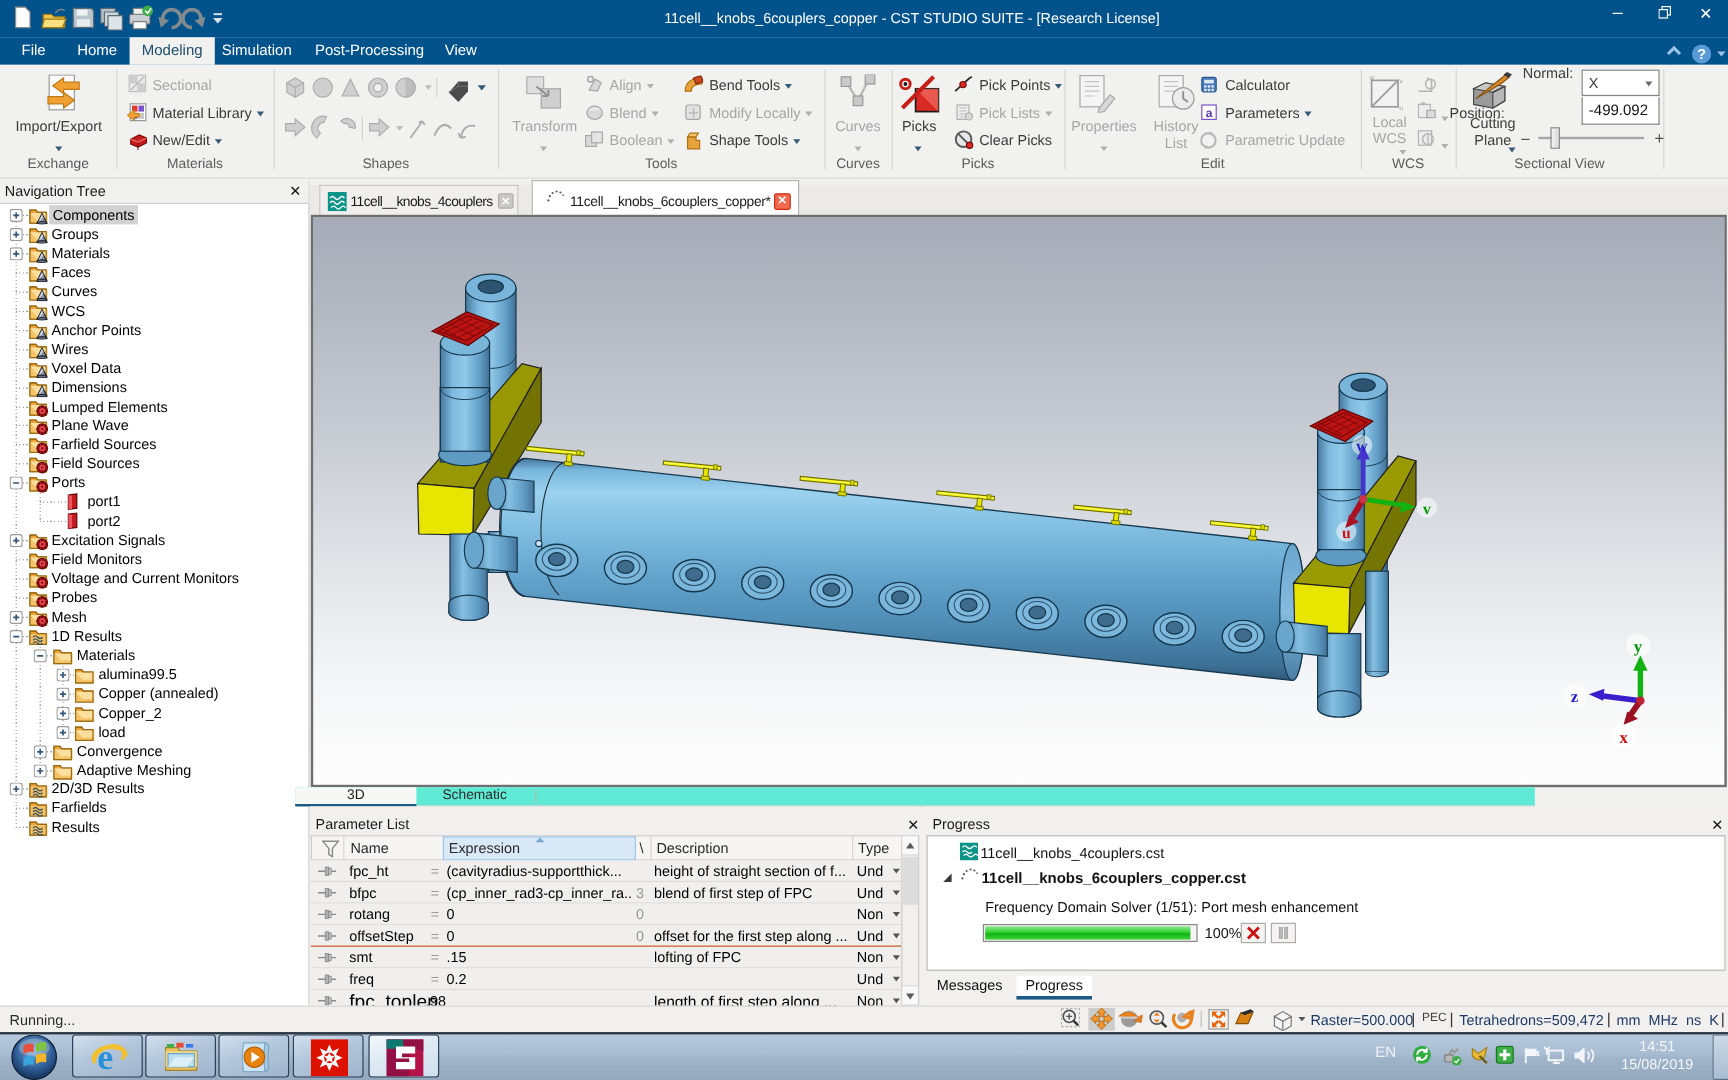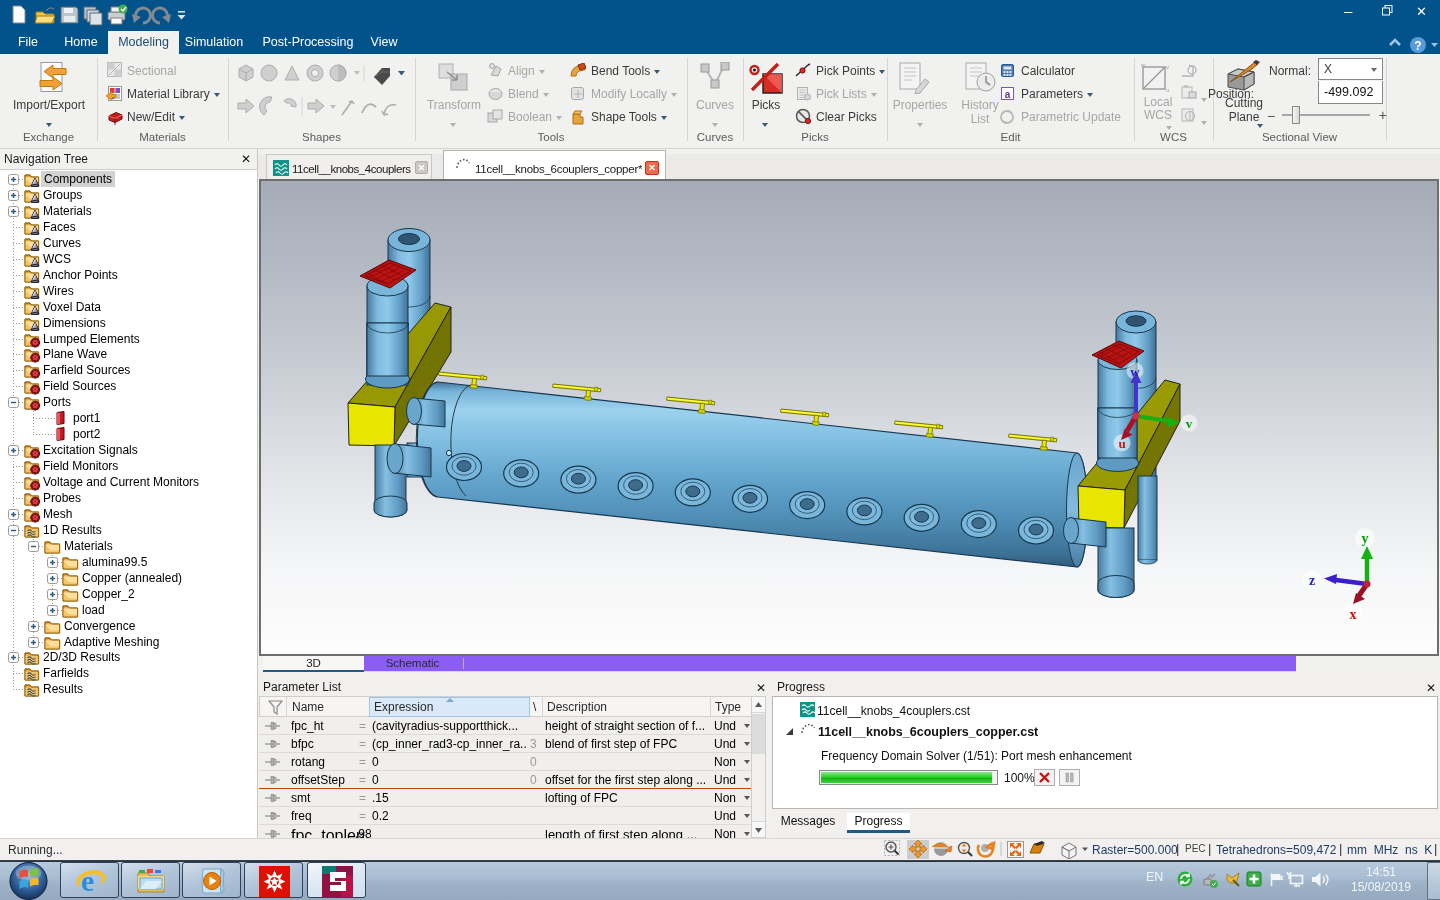--- a/index.html
+++ b/index.html
@@ -23,21 +23,21 @@
 .caretg { border-top-color:#b0b0b0; }
 
 #navpanel { position:absolute; left:0; top:149px; width:258px; height:689px; background:#fff; border-right:1px solid #c8c6c4; }
 #navhead { position:absolute; left:0; top:0; width:257px; height:21px; background:#f1f1f0; border-bottom:1px solid #d0cecd; font-size:12px; color:#1a1a1a; }
 .trow { position:absolute; left:0; width:257px; height:16px; font-size:12px; color:#000; white-space:nowrap; }
 
 #tabbar { position:absolute; left:258px; top:149px; width:1182px; height:30px; background:#eceae8; }
 
 #viewport { position:absolute; left:259px; top:179px; width:1180px; height:477px; border:2px solid #6e6e6e; background:linear-gradient(180deg,#a6acb7 0%,#b4bac4 18%,#c9cdd4 40%,#e2e4e8 62%,#f5f6f7 82%,#fdfdfd 100%); }
 
-#vtabs { position:absolute; left:263px; top:656px; width:1033px; height:16px; background:#8b5cf6; border-bottom:1px solid #d8d6d4; }
+#vtabs { position:absolute; left:246px; top:656px; width:1033px; height:16px; background:#5eead4; border-bottom:1px solid #d8d6d4; }
 #parampanel { position:absolute; left:258px; top:672px; width:508px; height:166px; background:#f1f0ef; }
 #progpanel { position:absolute; left:770px; top:672px; width:670px; height:166px; background:#f1f0ef; }
 #statusbar { position:absolute; left:0; top:838px; width:1440px; height:22px; background:#f1f0ef; border-top:1px solid #d8d6d4; font-size:12px; color:#2b2b2b; }
 #taskbar { position:absolute; left:0; top:860px; width:1440px; height:40px; background:linear-gradient(180deg,#3e4a56 0%,#27313a 4%,#b6c9dd 6%,#a8bcd2 45%,#9fb3c9 55%,#94a9be 100%); }
 .tbtn { position:absolute; top:2px; width:59px; height:36px; border:1px solid #30425a; border-radius:3px; background:linear-gradient(160deg,#d3e0ee 0%,#b2c5da 45%,#9fb5cc 100%); }
 </style>
 </head>
 <body>
 <div id="app">
 <div id="titlebar">
@@ -65,20 +65,21 @@
 
   <path d="M130 14 a 7.5 7.5 0 1 1 7 5" fill="none" stroke="#828a90" stroke-width="3"></path>
   <path d="M135 13 l-7 6 l-2 -9 z" fill="#828a90"></path>
 
   <path d="M161 14 a 7.5 7.5 0 1 0 -7 5" fill="none" stroke="#828a90" stroke-width="3"></path>
   <path d="M156 13 l7 6 l2 -9 z" fill="#828a90"></path>
 
   <rect x="172" y="7" width="7" height="1.6" fill="#dce4ea"></rect>
   <path d="M171.5 11 h8 l-4 4.5 z" fill="#dce4ea"></path>
  </svg>
+ <div id="title-text">11cell__knobs_6couplers_copper - CST STUDIO SUITE - [Research License]</div>
  <div class="wbtn" style="left:1344px;top:2px;font-size:15px">–</div>
  <svg class="abs" style="left:1382px;top:5px" width="11" height="11" viewBox="0 0 11 11">
         <rect x="3" y="0.5" width="7" height="7" fill="none" stroke="#fff"></rect>
         <rect x="0.5" y="3" width="7" height="7" fill="#02528c" stroke="#fff"></rect>
       </svg>
  <div class="wbtn" style="left:1416px;top:4px;font-size:13px">✕</div>
 </div>
 <div id="menurow">
  <div class="mtab" style="left:10px;width:36px">File</div>
  <div class="mtab" style="left:58px;width:46px">Home</div>
@@ -315,21 +316,21 @@
  <svg class="abs" style="left:1224px;top:6px" width="38" height="34" viewBox="0 0 38 34">
         <path d="M4 14 l10 -5 l16 3 l0 12 l-10 6 l-16 -3 z" fill="#9a9a9a" stroke="#4a4a4a"></path>
         <path d="M4 14 l10 -5 l16 3 l-10 5 z" fill="#c8c8c8" stroke="#4a4a4a"></path>
         <path d="M20 17 l10 -5 l0 12 l-10 6 z" fill="#b8b8b8" stroke="#4a4a4a"></path>
         <path d="M20 17 l10 -5" stroke="#4a4a4a"></path>
         <path d="M6 22 L26 6 l5 -4 l3 2 l-6 5 z" fill="#d88a2a" stroke="#8a5210"></path>
         <path d="M29 2 l4 3 l3 -3 l-4 -2 z" fill="#3a3a3a"></path>
       </svg>
  <div class="rtext abs" style="left:1218px;top:42px;width:52px;text-align:center;line-height:14px">Cutting<br>Plane</div>
  <div class="abs" style="left:1257px;top:62px"><span class="caret" style="margin:0"></span></div>
- <div class="rtext abs" style="left:1269px;top:10px">Normal:</div>
+ <div class="rtext abs" style="left:1269px;top:0">Normal:</div>
  <div class="abs" style="left:1318px;top:4px;width:65px;height:22px;background:#fff;border:1px solid #868686">
         <span class="rtext" style="position:absolute;left:5px;top:3px">X</span>
         <span class="caret caretg" style="position:absolute;right:5px;top:9px;border-top-color:#6a6a6a"></span>
       </div>
  <div class="rtext abs" style="left:1208px;top:33px">Position:</div>
  <div class="abs" style="left:1318px;top:27px;width:65px;height:23px;background:#fff;border:1px solid #868686;border-top:none">
         <span style="position:absolute;left:5px;top:4px;font-size:12.5px;color:#111">-499.092</span>
       </div>
  <div class="abs" style="left:1267px;top:52px;width:120px;height:20px">
   <span style="position:absolute;left:0;top:2px;font-size:14px;color:#555">−</span>

